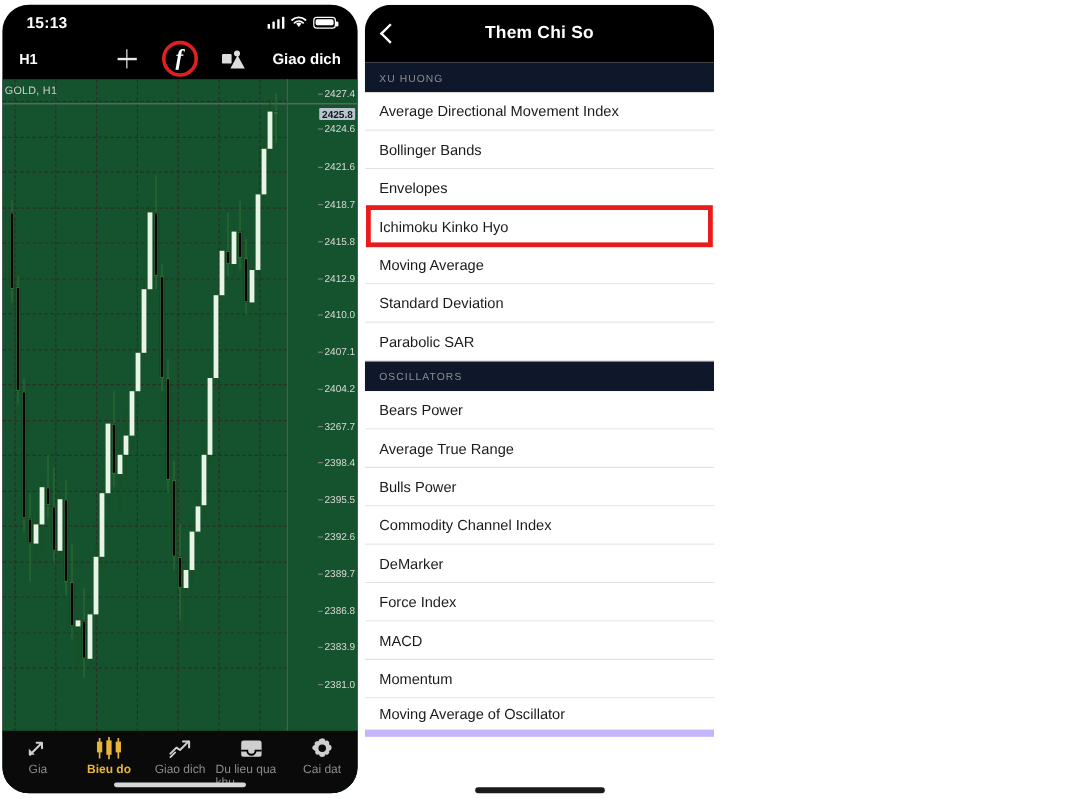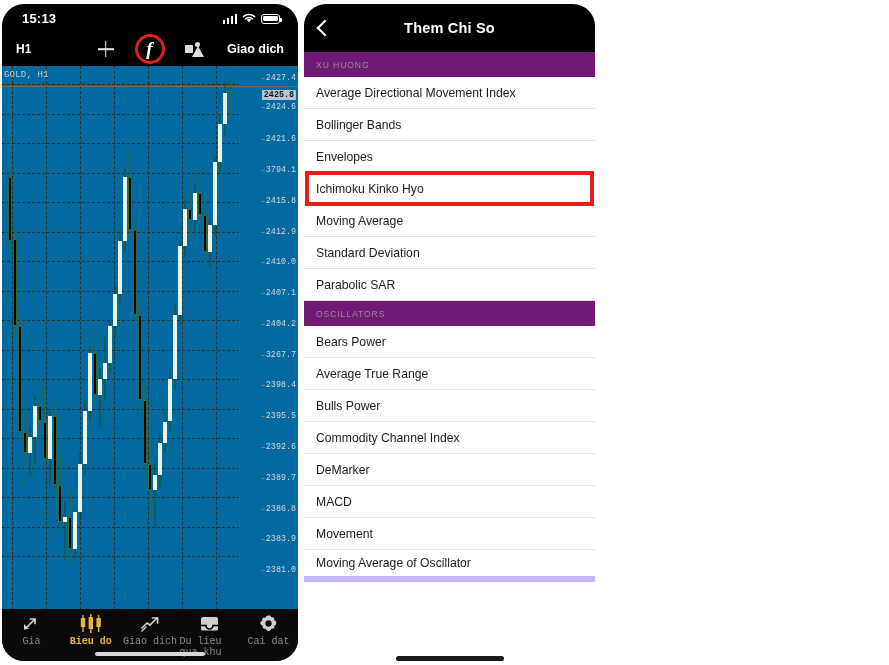--- a/index.html
+++ b/index.html
@@ -47,21 +47,21 @@
   .fx-wrap{ position:relative; width:30px; height:30px; display:flex; align-items:center; justify-content:center; }
   .fx-ring{ position:absolute; inset:0; border:3.2px solid #e02020; border-radius:50%; }
   .fx-glyph{ font-family:"Liberation Serif", serif; font-style:italic; font-weight:bold; font-size:19px; color:#fff; line-height:1; margin-top:-1px;}
   .ic-obj{ width:19px; height:15px; position:relative; display:inline-block; }
   .ic-obj .sq{ position:absolute; left:0; top:3px; width:8px; height:8px; background:#ddd; border-radius:1px;}
   .ic-obj .tri{ position:absolute; right:0; bottom:0; width:0;height:0;
      border-left:6px solid transparent; border-right:6px solid transparent; border-bottom:11px solid #ddd;}
   .ic-obj .dot{ position:absolute; right:4px; top:0px; width:5px;height:5px;border-radius:50%;background:#ddd;}
   .trade-label{ margin-left:auto; font-size:12.5px; font-weight:bold; }
 
-  .chart-area{ position:relative; height:calc(100% - 28px - 34px); background:#0369a1;font-family:Liberation Mono, monospace; }
+  .chart-area{ position:relative; height:calc(100% - 28px - 34px); background:#14532d; }
   .sym-label{ position:absolute; left:2px; top:4px; font-size:9px; color:#cfcfcf; letter-spacing:.2px; z-index:4;}
   .price-axis{ position:absolute; right:0; top:0; bottom:26px; width:58px; z-index:5; }
   .price-axis .pt{ position:absolute; right:2px; font-size:8.4px; color:#d8d8d8; white-space:nowrap; transform:translateY(-50%);}
   .price-axis .pt::before{ content:""; position:absolute; left:-5px; top:50%; width:4px;height:1px;background:#7c7c7c;}
   .price-axis .pt.cur{ background:#b9c4cf; color:#12181f; padding:0 2px; border-radius:1px; font-weight:bold;}
   .price-axis .pt.cur::before{ display:none; }
   .axis-vline{ position:absolute; right:58px; top:0; bottom:26px; width:1px; background:#555; z-index:3;}
   .time-axis{ position:absolute; left:0; right:0; bottom:0; height:26px; border-top:1px solid #555; }
   .time-axis .tt{ position:absolute; top:3px; font-size:8.6px; color:#d6d6d6; white-space:nowrap; transform:translateX(-50%); }
   .grid{ position:absolute; left:0; right:58px; top:0; bottom:26px; }
@@ -109,21 +109,21 @@
   .redbox-mid{
     position:absolute; left:2px; right:2px; top:6px; height:48px;
     border:4px solid #e81c1c; z-index:6; pointer-events:none;
   }
   .home-ind-dark{ position:absolute; left:50%; transform:translateX(-50%); bottom:12px; width:110px; height:5px; border-radius:3px; background:#3c3c43; }
 
   
   #panel-right{ width:295px; background:#fff; }
   #panel-right .phone-inner{ left:4px; right:0px; top:4px; bottom:0px; background:#fff; }
   .sec-header{
-    background:#701a75; height:25px; display:flex; align-items:center; padding-left:12px;
+    background:#0f172a; height:25px; display:flex; align-items:center; padding-left:12px;
     font-size:8.6px; color:#8e8e93; letter-spacing:.9px;
   }
   .ind-row{
     height:32px; display:flex; align-items:center; padding-left:12px; background:#fff;
     font-size:12.2px; color:#1b1b1b; border-bottom:1px solid #e3e3e6;
     position:relative;
   }
   .ind-row:last-child{ border-bottom:6px solid #c4b5fd; }
   .redbox-right{
     position:absolute; left:1px; right:1px; top:167px; height:35px;
@@ -386,21 +386,21 @@
               <div class="wick" style="top: 0px; height: 41.3878px;"></div>
               <div class="body" style="top: 14.8571px; height: 2.12245px;"></div>
             </div>
           </div>
         <div class="axis-vline"></div>
         <div class="price-axis" id="price-axis">
             <div class="pt" style="top: 11.6735px;">2427.4</div>
             <div class="pt cur" style="top: 28.6531px;">2425.8</div>
             <div class="pt" style="top: 41.3878px;">2424.6</div>
             <div class="pt" style="top: 73.2245px;">2421.6</div>
-            <div class="pt" style="top: 104px;">3794.1</div>
+            <div class="pt" style="top: 104px;">2418.7</div>
             <div class="pt" style="top: 134.776px;">2415.8</div>
             <div class="pt" style="top: 165.551px;">2412.9</div>
             <div class="pt" style="top: 196.327px;">2410.0</div>
             <div class="pt" style="top: 227.102px;">2407.1</div>
             <div class="pt" style="top: 257.878px;">2404.2</div>
             <div class="pt" style="top: 288.653px;">3267.7</div>
             <div class="pt" style="top: 319.429px;">2398.4</div>
             <div class="pt" style="top: 350.204px;">2395.5</div>
             <div class="pt" style="top: 380.98px;">2392.6</div>
             <div class="pt" style="top: 411.755px;">2389.7</div>
@@ -488,22 +488,23 @@
           <div class="ind-row">Ichimoku Kinko Hyo</div>
           <div class="ind-row">Moving Average</div>
           <div class="ind-row">Standard Deviation</div>
           <div class="ind-row">Parabolic SAR</div>
           <div class="sec-header">OSCILLATORS</div>
           <div class="ind-row">Bears Power</div>
           <div class="ind-row">Average True Range</div>
           <div class="ind-row">Bulls Power</div>
           <div class="ind-row">Commodity Channel Index</div>
           <div class="ind-row">DeMarker</div>
+          <div class="ind-row">Force Index</div>
           <div class="ind-row">MACD</div>
-          <div class="ind-row">Movement</div>
+          <div class="ind-row">Momentum</div>
           <div class="ind-row">Moving Average of Oscillator</div>
         </div>
       <div class="redbox-right"></div>
       <div class="home-ind-r"></div>
     </div>
   </div>
 
 </div>
 
 </body></html>

